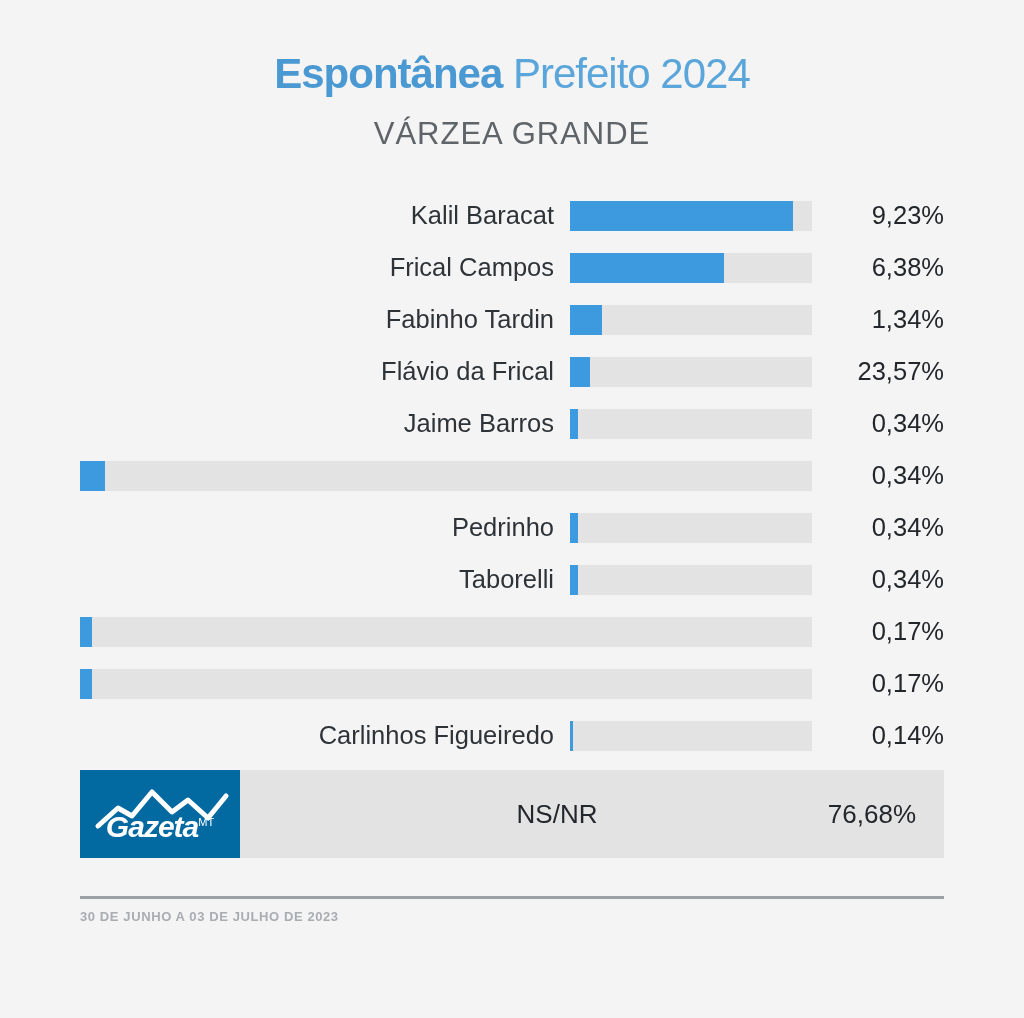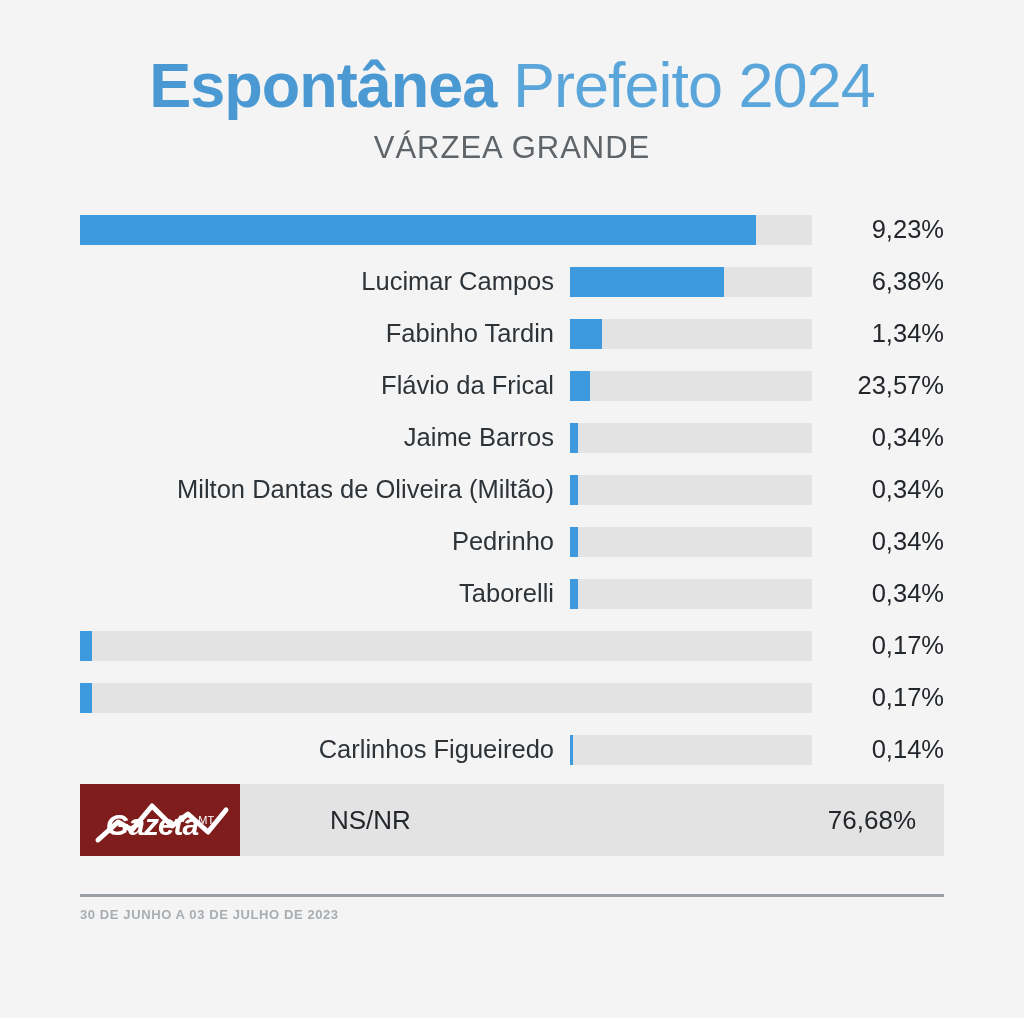--- a/index.html
+++ b/index.html
@@ -20,36 +20,36 @@
     background: #f4f4f4;
     box-sizing: border-box;
   }
 
   
   .header {
     padding-top: 52px;
     text-align: center;
   }
   .title-line {
-    font-size: 63px;
+    font-size: 42px;
     line-height: 1.05;
     letter-spacing: -1px;
     color: #4e9ed4;
     white-space: nowrap;
   }
   .title-strong {
     font-weight: bold;
     color: #4a99d2;
   }
   .title-light {
     font-weight: normal;
     color: #5aa6da;
   }
   .subtitle {
-    margin-top: 12px;
+    margin-top: 20px;
     font-size: 31px;
     letter-spacing: 1px;
     color: #5f6469;
     font-weight: normal;
   }
 
   
   .chart {
     margin-top: 46px;
     padding: 0 80px 0 80px;
@@ -94,22 +94,22 @@
 
   
   .footer-block {
     margin-top: 16px;
     padding: 0 80px;
     display: flex;
     align-items: stretch;
   }
   .logo {
     width: 160px;
-    height: 72px;
-    background: #7f1d1d;
+    height: 88px;
+    background: #0369a1;
     position: relative;
     flex: 0 0 auto;
     overflow: hidden;
   }
   .logo svg {
     position: absolute;
     left: 0;
     top: 8px;
   }
   .logo-text {
@@ -140,20 +140,21 @@
     flex: 1 1 50%;
     display: flex;
     align-items: center;
     background: #e3e3e3;
   }
   .summary-row.alt {
     background: #ededed;
   }
   .summary-label {
     flex: 1 1 auto;
+    text-align: center;
     font-size: 26px;
     color: #23272b;
     font-weight: 500;
     padding-left: 90px;
   }
   .summary-value {
     width: 132px;
     text-align: right;
     font-size: 26px;
     color: #23272b;
@@ -186,27 +187,28 @@
   <div class="header">
     <div class="title-line">
       <span class="title-strong">Espontânea</span>
       <span class="title-light">Prefeito 2024</span>
     </div>
     <div class="subtitle">VÁRZEA GRANDE</div>
   </div>
 
   <div class="chart">
       <div class="row">
+        <div class="row-label">Kalil Baracat</div>
         <div class="row-track">
           <div class="row-bar" style="width: 92.3%; background: rgb(61, 154, 222);"></div>
         </div>
         <div class="row-value">9,23%</div>
       </div>
       <div class="row">
-        <div class="row-label">Lucimar Campos</div>
+        <div class="row-label">Frical Campos</div>
         <div class="row-track">
           <div class="row-bar" style="width: 63.8%; background: rgb(61, 154, 222);"></div>
         </div>
         <div class="row-value">6,38%</div>
       </div>
       <div class="row">
         <div class="row-label">Fabinho Tardin</div>
         <div class="row-track">
           <div class="row-bar" style="width: 13.4%; background: rgb(61, 154, 222);"></div>
         </div>
@@ -220,21 +222,20 @@
         <div class="row-value">23,57%</div>
       </div>
       <div class="row">
         <div class="row-label">Jaime Barros</div>
         <div class="row-track">
           <div class="row-bar" style="width: 3.4%; background: rgb(61, 154, 222);"></div>
         </div>
         <div class="row-value">0,34%</div>
       </div>
       <div class="row">
-        <div class="row-label">Milton Dantas de Oliveira (Miltão)</div>
         <div class="row-track">
           <div class="row-bar" style="width: 3.4%; background: rgb(61, 154, 222);"></div>
         </div>
         <div class="row-value">0,34%</div>
       </div>
       <div class="row">
         <div class="row-label">Pedrinho</div>
         <div class="row-track">
           <div class="row-bar" style="width: 3.4%; background: rgb(61, 154, 222);"></div>
         </div>

